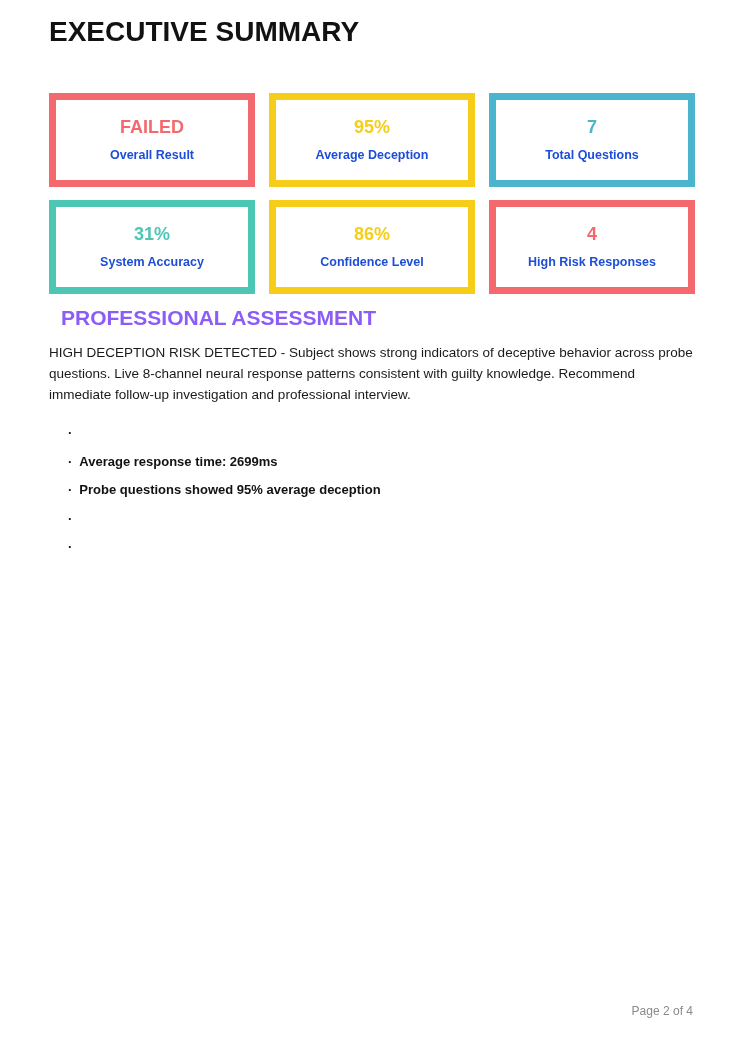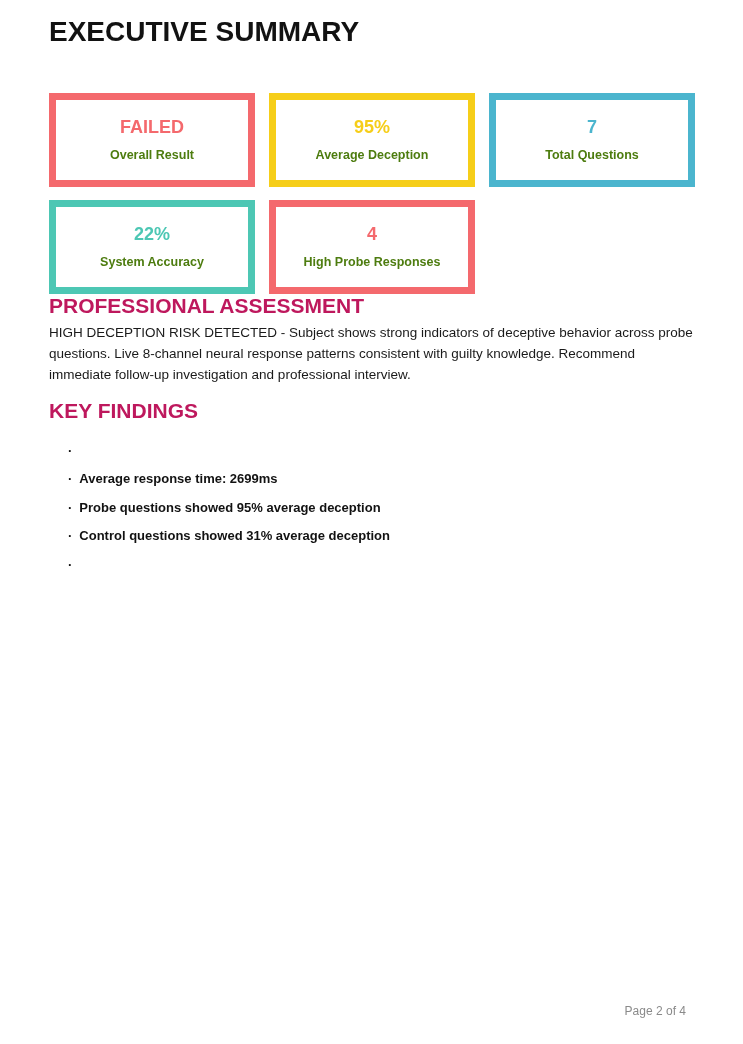--- a/index.html
+++ b/index.html
@@ -51,28 +51,28 @@
   }
   .stat-value {
     font-size: 18px;
     font-weight: 700;
     line-height: 1;
   }
   .stat-label {
     margin-top: 13px;
     font-size: 12.5px;
     font-weight: 700;
-    color: #4d7c0f;
+    color: #1d4ed8;
     line-height: 1;
   }
   h2.section-heading {
-    margin: 0;
+    margin: 12px;
     font-size: 21px;
     font-weight: 700;
-    color: #be185d;
+    color: #8b5cf6;
   }
   .assessment-heading {
     margin-top: 53px;
   }
   .assessment-body {
     margin-top: 4px;
     font-size: 13.5px;
     font-weight: 400;
     line-height: 21px;
     color: #1a1a1a;
@@ -93,21 +93,21 @@
     margin-bottom: 15.5px;
     display: flex;
     align-items: baseline;
   }
   .finding-bullet {
     font-weight: 700;
     margin-right: 7px;
   }
   .page-footer {
     position: absolute;
-    right: 57px;
+    right: 50px;
     top: 1004px;
     font-size: 12px;
     color: #8a8a8a;
   }
 </style>
 </head>
 <body>
 
 <div class="page">
   <div class="content">
@@ -122,51 +122,53 @@
         </div>
         <div class="stat-card" style="border-color: rgb(246, 206, 25);">
           <div class="stat-value" style="color: rgb(246, 206, 25);">95%</div>
           <div class="stat-label">Average Deception</div>
         </div>
         <div class="stat-card" style="border-color: rgb(75, 181, 206);">
           <div class="stat-value" style="color: rgb(75, 181, 206);">7</div>
           <div class="stat-label">Total Questions</div>
         </div>
         <div class="stat-card" style="border-color: rgb(77, 199, 180);">
-          <div class="stat-value" style="color: rgb(77, 199, 180);">22%</div>
+          <div class="stat-value" style="color: rgb(77, 199, 180);">31%</div>
           <div class="stat-label">System Accuracy</div>
+        </div>
+        <div class="stat-card" style="border-color: rgb(246, 206, 25);">
+          <div class="stat-value" style="color: rgb(246, 206, 25);">86%</div>
+          <div class="stat-label">Confidence Level</div>
         </div>
         <div class="stat-card" style="border-color: rgb(244, 105, 109);">
           <div class="stat-value" style="color: rgb(244, 105, 109);">4</div>
-          <div class="stat-label">High Probe Responses</div>
+          <div class="stat-label">High Risk Responses</div>
         </div>
       </div>
 
     <h2 class="section-heading assessment-heading">PROFESSIONAL ASSESSMENT</h2>
 
     <p class="assessment-body">HIGH DECEPTION RISK DETECTED - Subject shows strong indicators of deceptive behavior across probe questions. Live 8-channel neural response patterns consistent with guilty knowledge. Recommend immediate follow-up investigation and professional interview.</p>
 
-    <h2 class="section-heading findings-heading">KEY FINDINGS</h2>
 
     <div class="findings-list">
 
     <div class="finding-item">
           <span class="finding-bullet">·</span>
         </div>
         <div class="finding-item">
           <span class="finding-bullet">·</span>
           <span>Average response time: 2699ms</span>
         </div>
         <div class="finding-item">
           <span class="finding-bullet">·</span>
           <span>Probe questions showed 95% average deception</span>
         </div>
         <div class="finding-item">
           <span class="finding-bullet">·</span>
-          <span>Control questions showed 31% average deception</span>
         </div>
         <div class="finding-item">
           <span class="finding-bullet">·</span>
         </div>
       </div>
 
   </div>
 
   <div class="page-footer">Page 2 of 4</div>
 </div>

